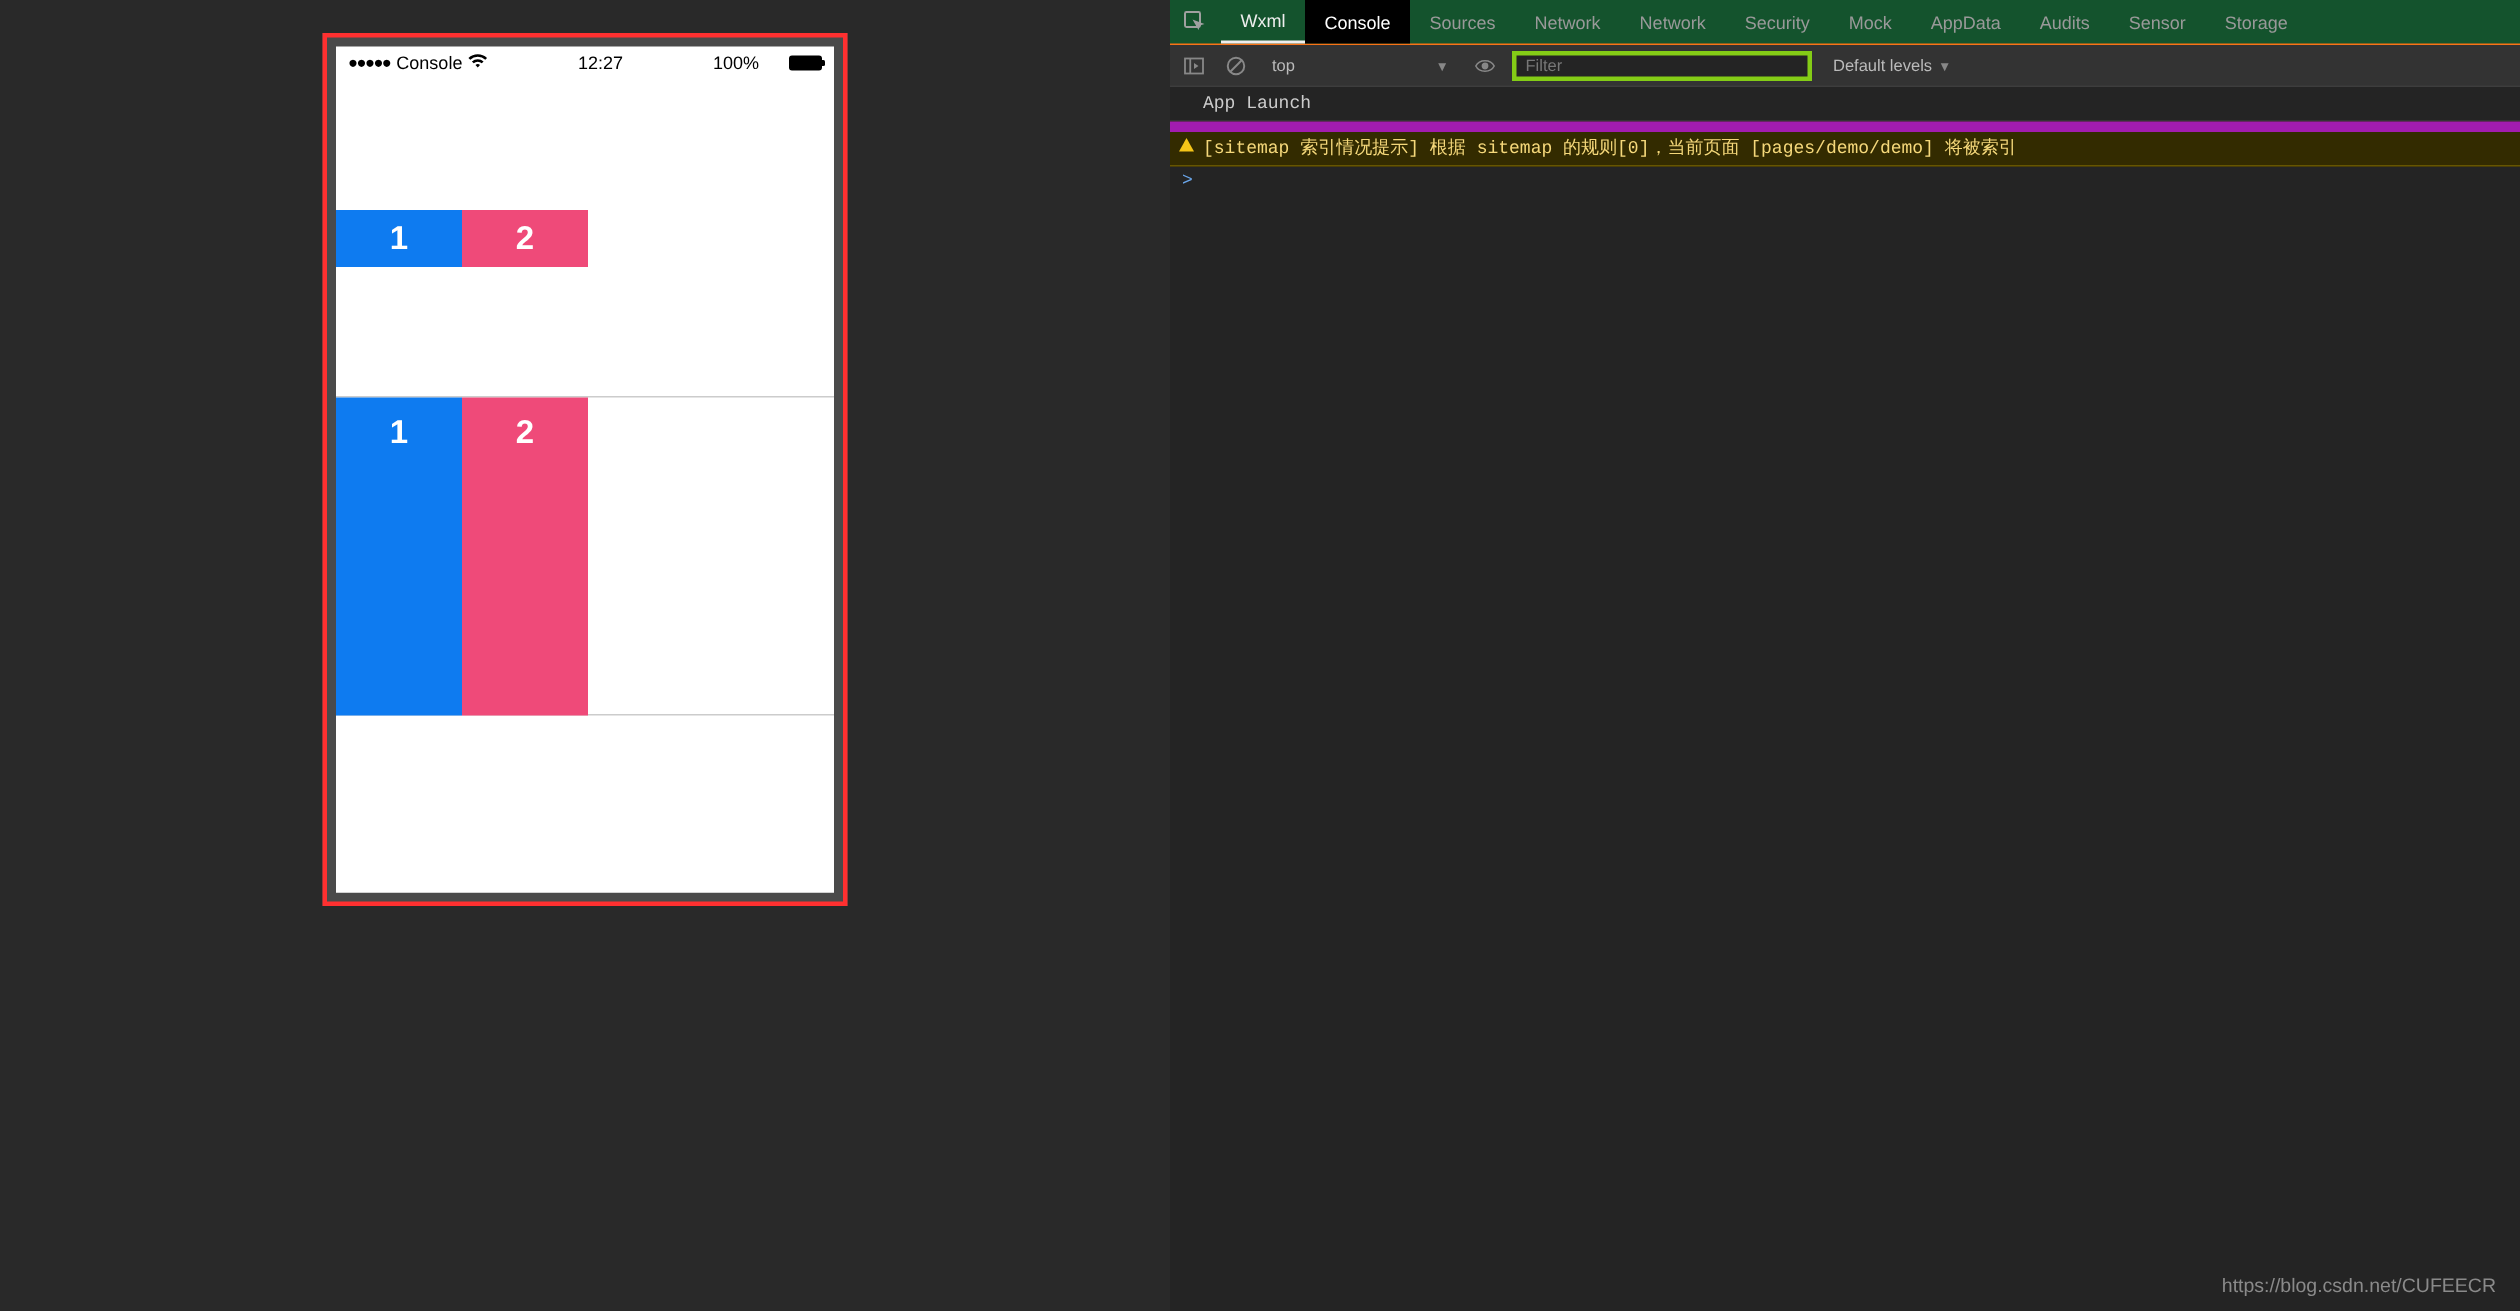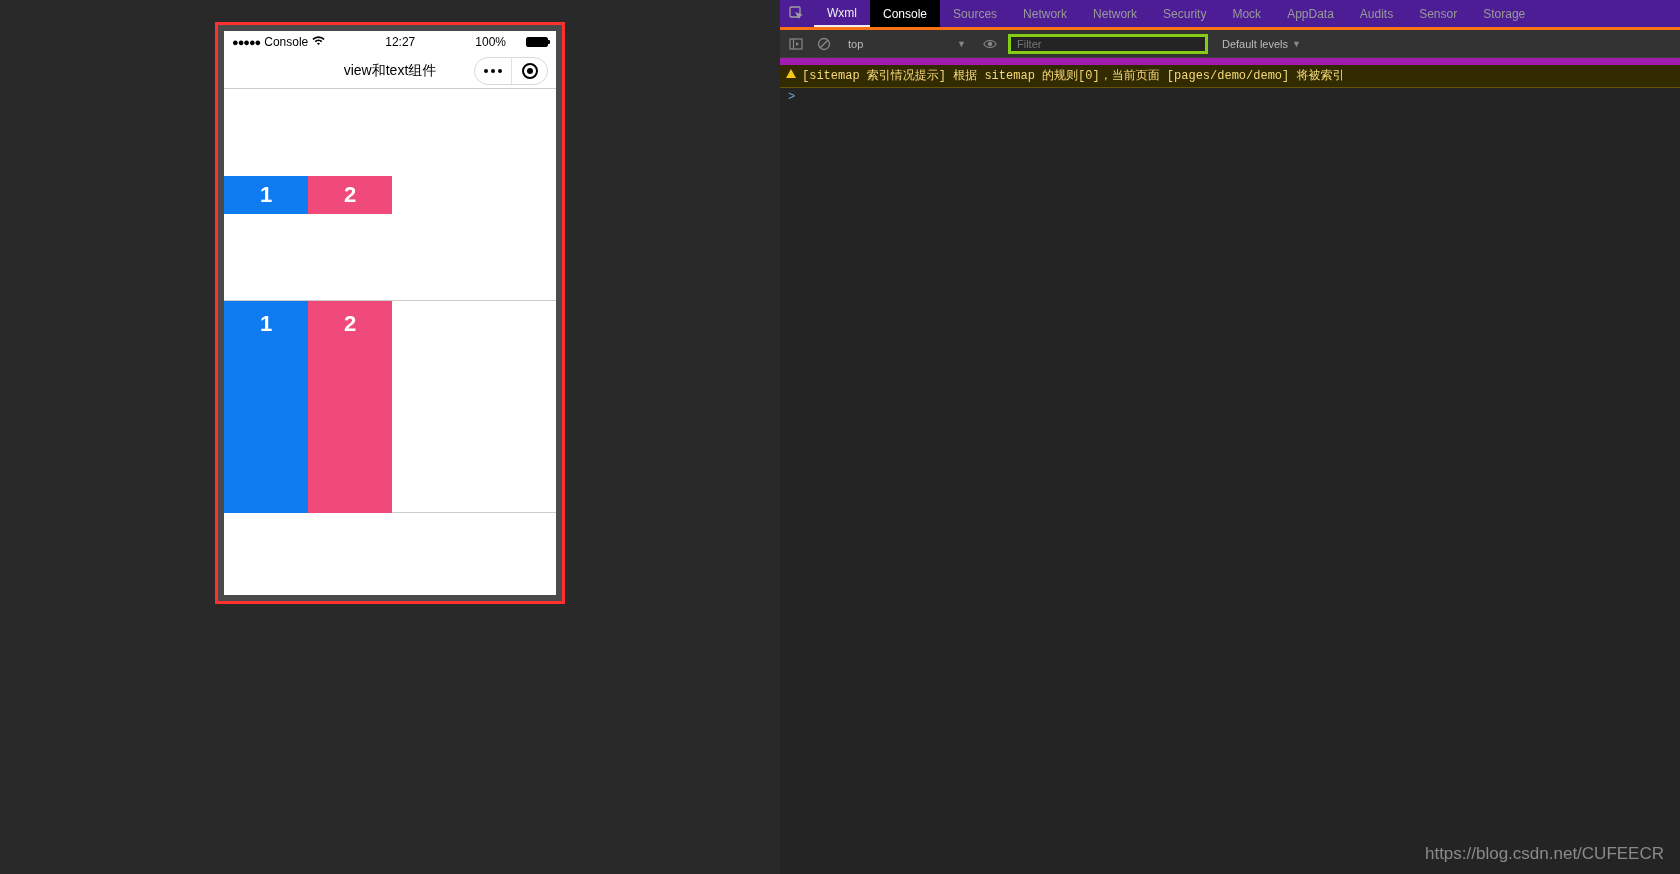--- a/index.html
+++ b/index.html
@@ -124,22 +124,22 @@
   background: #242424;
   color: #ccc;
   font-size: 12px;
   display: flex;
   flex-direction: column;
 }
 .dt-tabs {
   display: flex;
   align-items: center;
   height: 30px;
-  background: #4c1d95;
-  border-bottom: 3px solid #f97316;
+  background: #14532d;
+  border-bottom: 1px solid #f97316;
   padding-left: 6px;
 }
 .inspect-btn {
   width: 22px; height: 22px;
   display: flex; align-items: center; justify-content: center;
   color: #a0a0a0; cursor: pointer; margin-right: 6px;
 }
 .inspect-btn svg { width: 16px; height: 16px; }
 .dt-tab {
   padding: 0 13px;
@@ -222,21 +222,21 @@
 .prompt-row {
   padding: 2px 8px;
   color: #6ba7ec;
 }
 
 .watermark {
   position: absolute;
   right: 16px;
   bottom: 10px;
   color: #8a8a8a;
-  font-size: 17px;
+  font-size: 13px;
 }
 </style>
 </head>
 <body>
 
 <div class="simulator-wrap">
   <div class="phone">
 
     <div class="status-bar">
       <div class="status-left">
@@ -248,35 +248,20 @@
             </svg>
         </span>
       </div>
       <span>12:27</span>
       <div class="status-right">
         <span>100%</span>
         <span class="battery-icon"></span>
       </div>
     </div>
 
-    <div class="nav-bar">
-      <span>view和text组件</span>
-      <div class="capsule">
-        <div>
-          <span class="dots">
-              <span></span>
-              <span></span>
-              <span></span>
-            </span>
-        </div>
-        <div>
-          <span class="target-circle"></span>
-        </div>
-      </div>
-    </div>
 
     <div class="page-content">
       <div class="section-a">
         <div class="row">
           <div class="box blue">1</div>
           <div class="box pink">2</div>
         </div>
       </div>
       <div class="section-b">
         <div class="row">
@@ -336,19 +321,20 @@
         </svg>
     </div>
     <input class="filter-input" placeholder="Filter" style="">
     <div class="levels">
       <span>Default levels</span>
       <span class="chevron">▼</span>
     </div>
   </div>
 
   <div class="console-body">
+    <div class="log-row">App Launch</div>
     <div class="log-row log-warn"><span class="log-kw">[sitemap 索引情况提示]</span><span> 根据 sitemap 的规则[0]，当前页面 </span><span class="log-path">[pages/demo/demo]</span><span> 将被索引</span></div>
     <div class="prompt-row">&gt;</div>
   </div>
 
 </div>
 
 <div class="watermark">https://blog.csdn.net/CUFEECR</div>
 
 </body></html>

